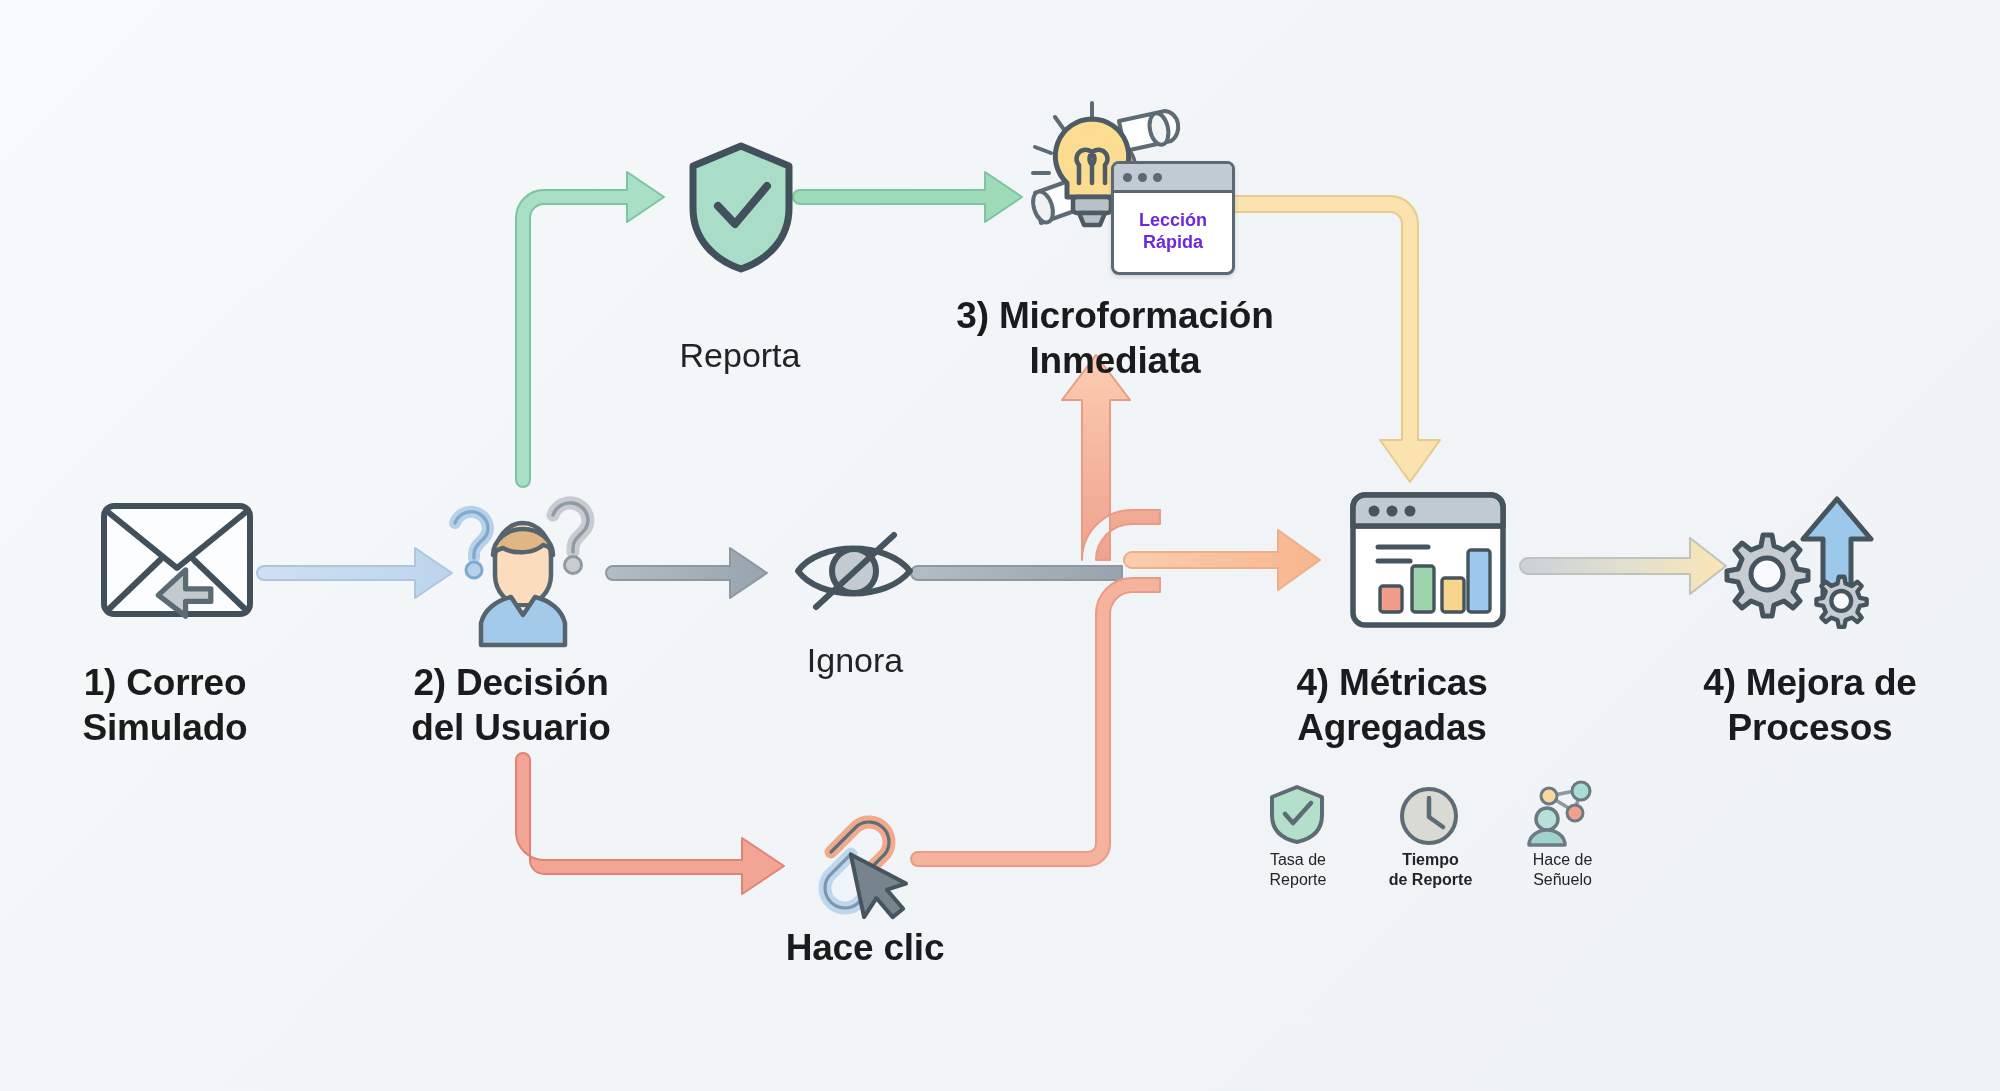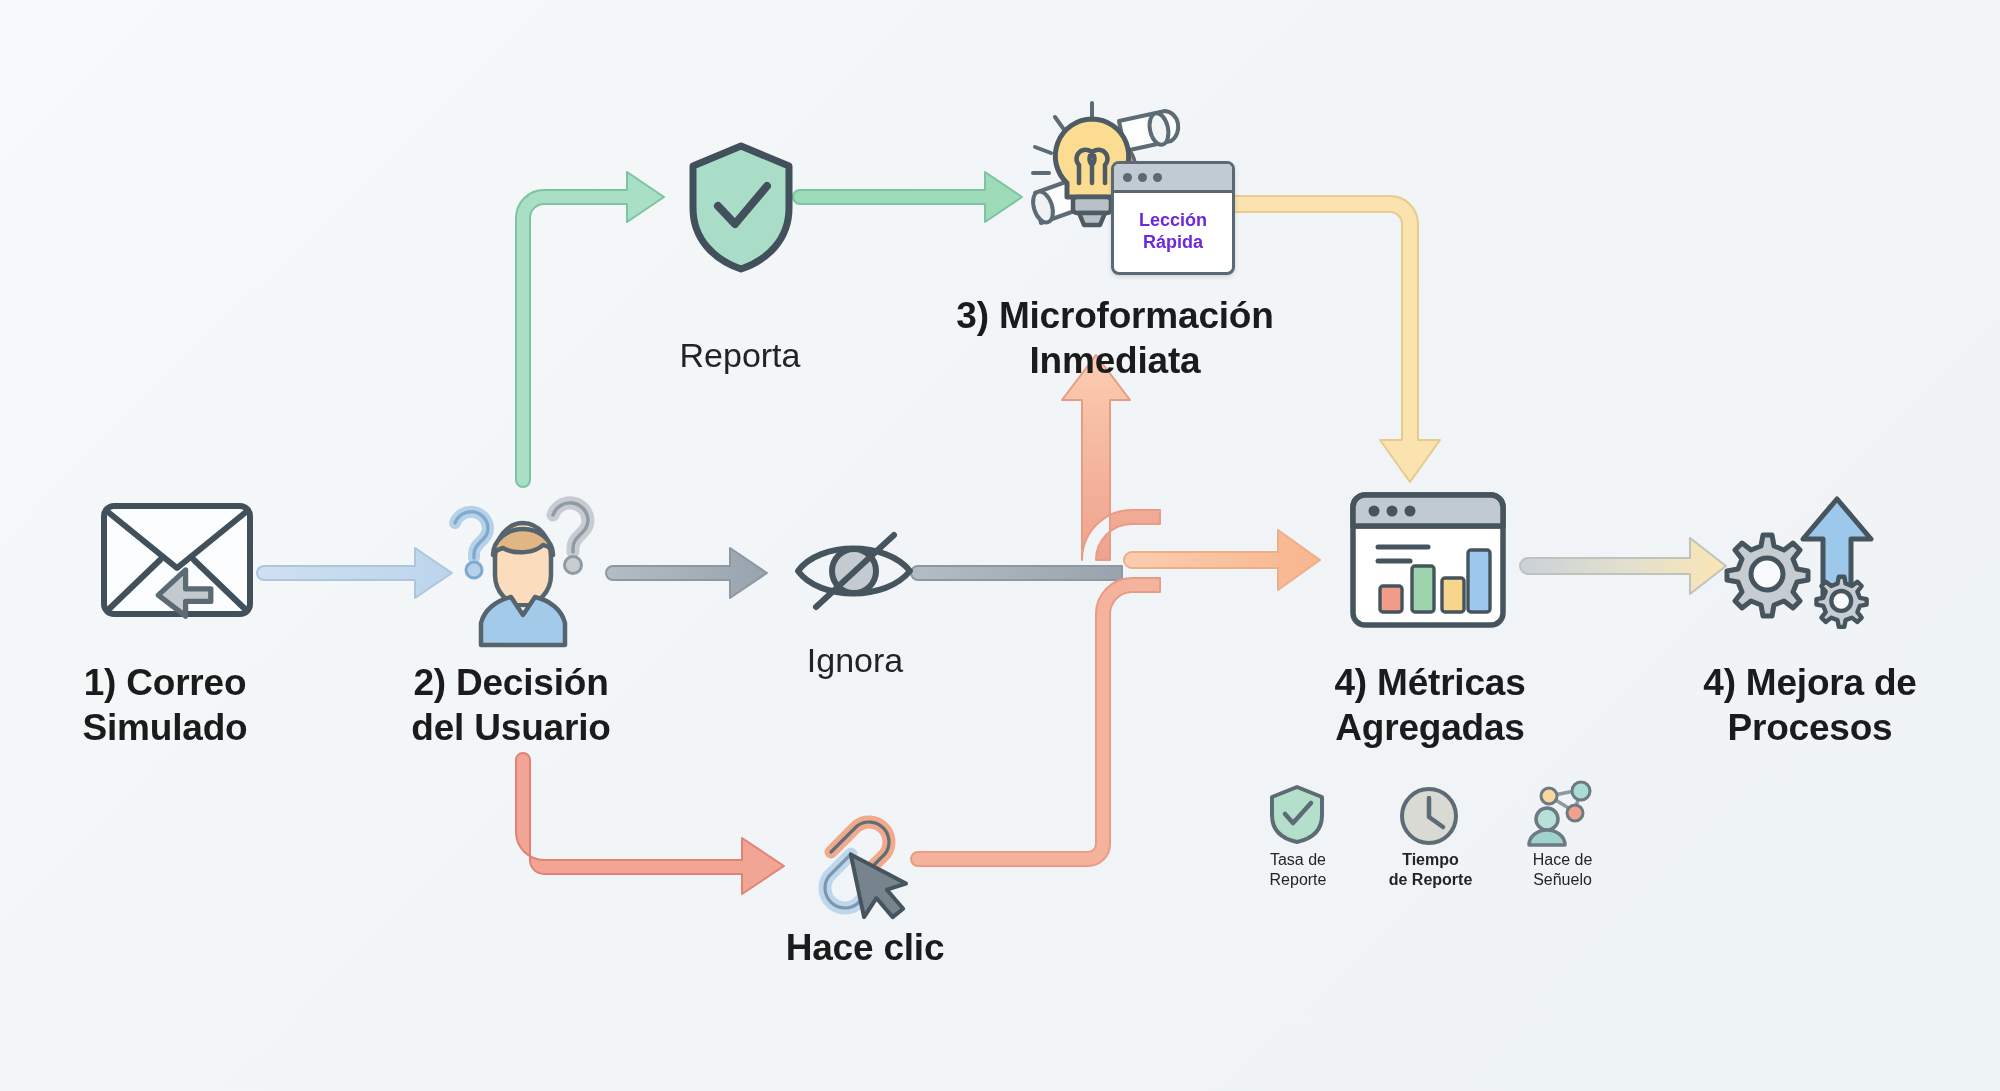--- a/index.html
+++ b/index.html
@@ -276,21 +276,21 @@
 
   <div class="lbl bold" style="left:30px;top:660px;width:270px;">1) Correo
 Simulado</div>
 
   <div class="lbl bold" style="left:371px;top:660px;width:280px;">2) Decisión
 del Usuario</div>
 
   <div class="lbl bold" style="left:890px;top:293px;width:450px;">3) Microformación
 Inmediata</div>
 
-  <div class="lbl bold" style="left:1290px;top:660px;width:280px;text-align:center;">4) Métricas
+  <div class="lbl bold" style="left:1252px;top:660px;width:280px;text-align:center;">4) Métricas
 Agregadas</div>
 
   <div class="lbl bold" style="left:1670px;top:660px;width:280px;">4) Mejora de
 Procesos</div>
 
   <div class="lbl reg" style="left:620px;top:287px;width:240px;margin-top:48px;">Reporta</div>
 
   <div class="lbl bold" style="left:740px;top:925px;width:250px;">Hace clic</div>
 
   <div class="lbl reg" style="left:735px;top:640px;width:240px;">Ignora</div>

